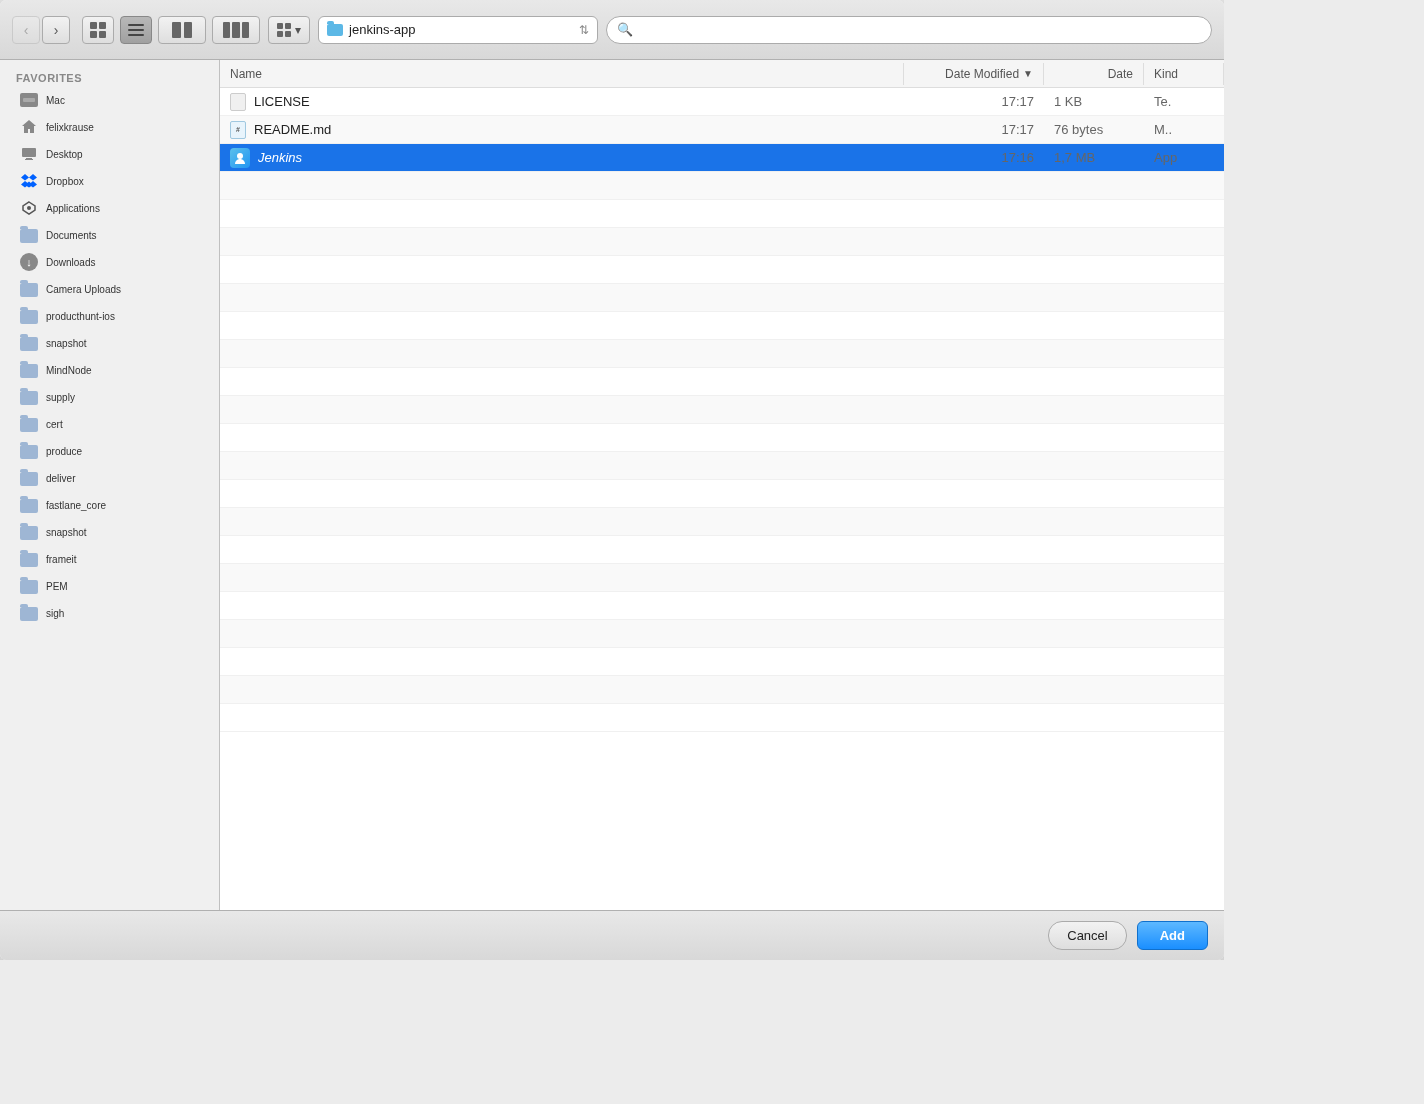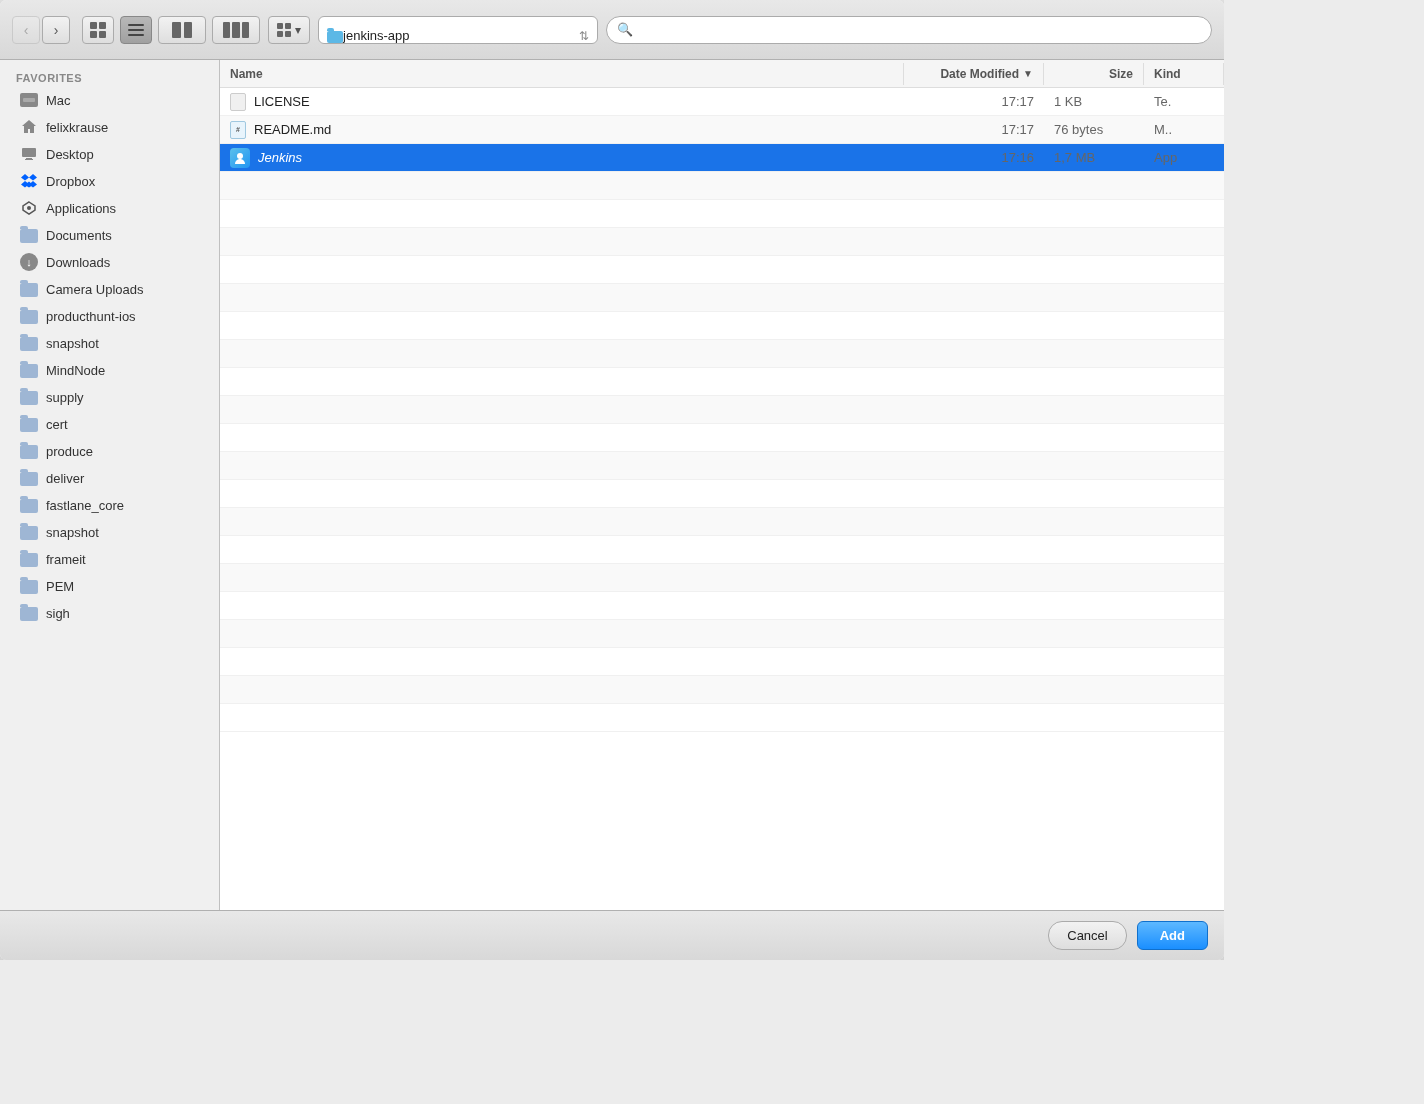--- a/index.html
+++ b/index.html
@@ -88,22 +88,23 @@
       gap: 4px;
       font-size: 12px;
       color: #555;
     }
     .location-bar {
       background: white;
       border: 1px solid #ababab;
       border-radius: 6px;
       height: 28px;
       display: flex;
-      align-items: flex-end;
+      align-items: center;
       padding: 0 8px;
+      gap: 6px;
       flex: 0 0 280px;
       cursor: pointer;
     }
     .location-folder-icon {
       width: 16px;
       height: 12px;
       background: #5cb8e6;
       border-radius: 2px;
       position: relative;
     }
@@ -183,21 +184,21 @@
     }
     .sidebar-item-icon {
       width: 18px;
       height: 18px;
       display: flex;
       align-items: center;
       justify-content: center;
       flex-shrink: 0;
     }
     .sidebar-item-label {
-      font-size: 13px;
+      font-size: 10px;
       color: #333;
     }
     
     .folder-icon {
       width: 18px;
       height: 14px;
       background: #9eb6d4;
       border-radius: 2px;
       position: relative;
       margin-top: 2px;
@@ -225,21 +226,21 @@
       align-items: center;
       border-bottom: 1px solid #ddd;
       background: #f5f5f5;
       height: 28px;
       flex-shrink: 0;
     }
     .file-header-cell {
       padding: 4px 10px;
       font-size: 12px;
       color: #555;
-      font-weight: 700;
+      font-weight: 400;
       border-right: 1px solid #ddd;
       display: flex;
       align-items: center;
       gap: 4px;
       cursor: pointer;
       user-select: none;
       text-align: right;
     }
     .file-header-cell.name { flex: 1; }
     .file-header-cell.date { width: 140px; justify-content: flex-end; }
@@ -621,21 +622,21 @@
 
       <div class="file-header">
         <div class="file-header-cell name">
           <span>Name</span>
         </div>
         <div class="file-header-cell date">
           <span>Date Modified</span>
           <span style="font-size:10px;">▼</span>
         </div>
         <div class="file-header-cell size">
-          <span>Size</span>
+          <span>Date</span>
         </div>
         <div class="file-header-cell kind">
           <span>Kind</span>
         </div>
       </div>
 
       <div class="file-list">
 
         <div class="file-row">
           <div class="file-cell name">

